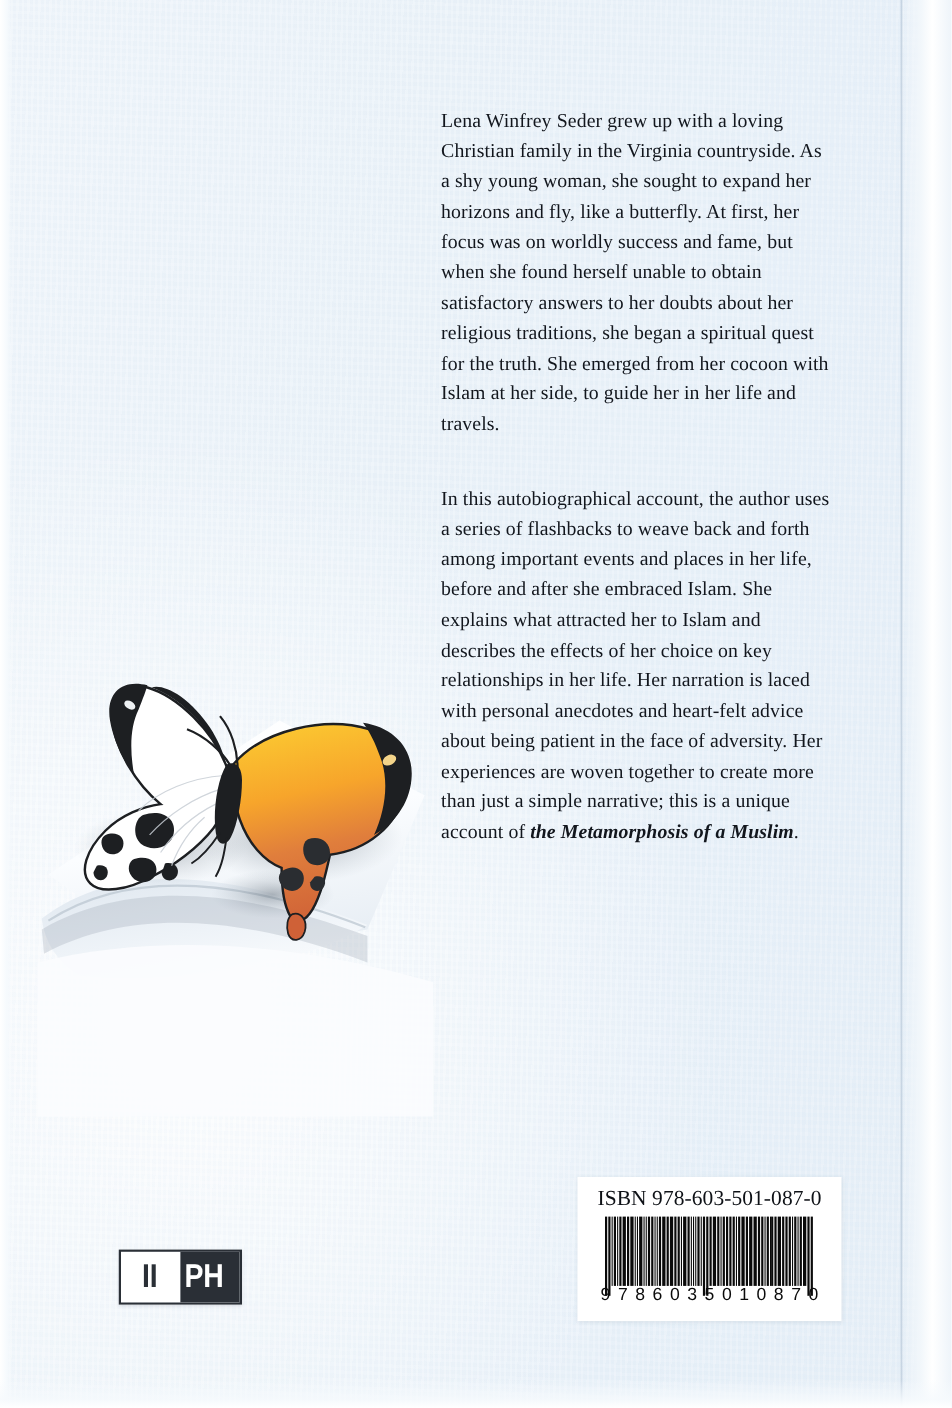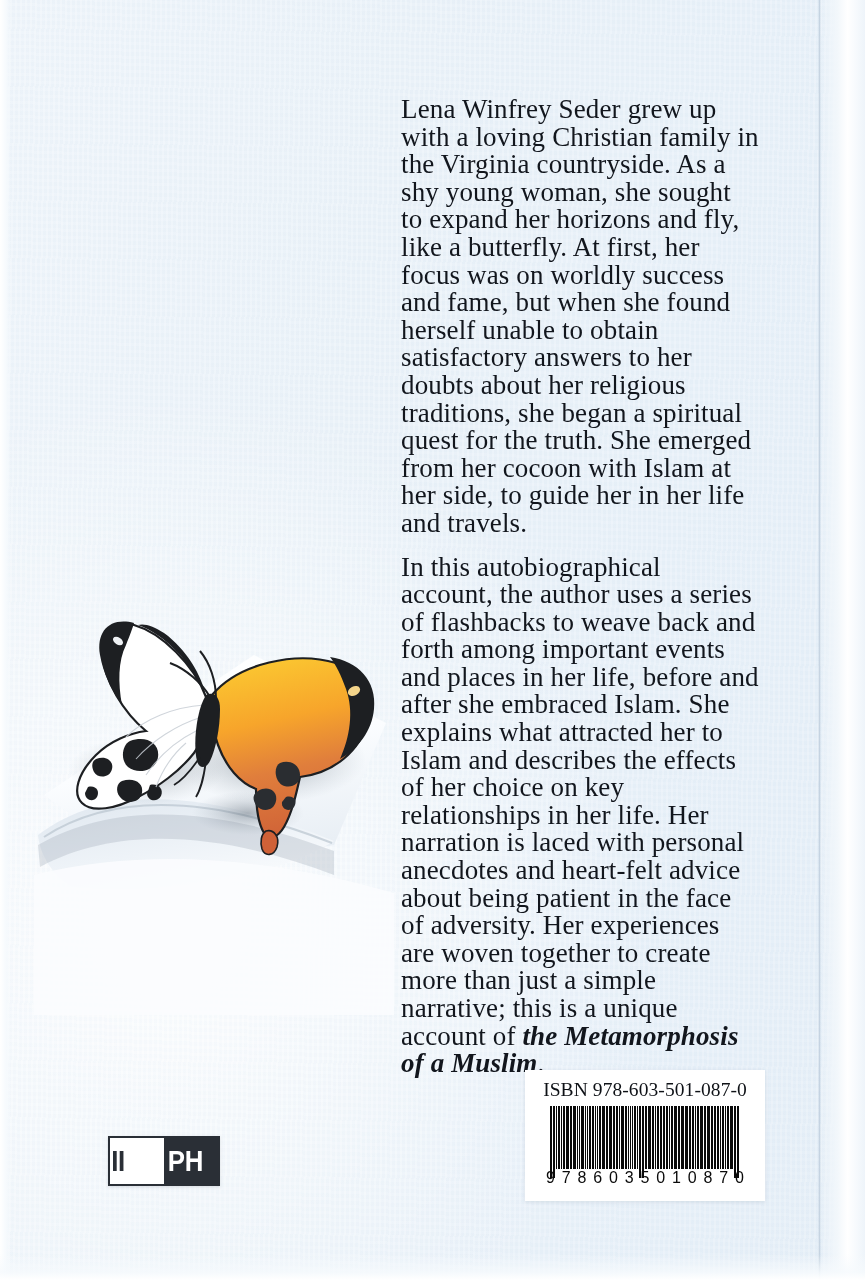--- a/index.html
+++ b/index.html
@@ -31,26 +31,26 @@
   .fold-line{position:absolute;right:44px;top:0;width:3px;height:100%;
     background:linear-gradient(90deg, rgba(200,214,228,0.0), rgba(186,202,218,0.75), rgba(200,214,228,0.0));}
   
   .edge-bottom{position:absolute;left:0;bottom:0;width:100%;height:26px;
     background:linear-gradient(180deg, rgba(255,255,255,0) 0%, rgba(246,250,253,.85) 70%, #ffffff 100%);}
 
   
   .copy{
     position:absolute;left:401px;top:96px;width:358px;
     color:#12161d;
-    font-size:27px;line-height:27.6px;
+    font-size:18px;line-height:27.6px;
     letter-spacing:.005em;
     text-rendering:optimizeLegibility;
   }
   .copy p{margin:0;}
-  .copy p + p{margin-top:16px;}
+  .copy p + p{margin-top:40px;}
   .copy .bi{font-style:italic;font-weight:bold;}
 
   
   .title-block{position:absolute;left:103px;top:418px;width:300px;text-align:center;}
   .t-the{
     font-family:"Liberation Sans", sans-serif;
     font-weight:bold;color:#2b3138;
     font-size:27px;line-height:23px;letter-spacing:.02em;
     transform:scaleX(.52);transform-origin:center bottom;
     display:block;margin:0 auto;
@@ -83,21 +83,21 @@
   .art svg{display:block;width:100%;height:100%;}
 
   
   .logo{
     position:absolute;left:108px;top:1136px;
     width:108px;height:46px;
     border:2px solid #2a2f36;
     display:flex;overflow:hidden;
     box-shadow:0 1px 3px rgba(70,85,100,.18);
   }
-  .logo .half-l{flex:0 0 50%;background:#ffffff;display:flex;align-items:center;justify-content:flex-start;}
+  .logo .half-l{flex:0 0 50%;background:#ffffff;display:flex;align-items:center;justify-content:center;}
   .logo .half-r{flex:1 1 auto;background:#2a2f36;display:flex;align-items:center;justify-content:flex-start;}
   .logo .lt{
     font-family:"Liberation Sans", sans-serif;font-weight:bold;
     font-size:30px;line-height:30px;letter-spacing:-.01em;
     transform:scaleX(.86);
   }
   .logo .half-l .lt{color:#2a2f36;padding-right:1px;}
   .logo .half-r .lt{color:#ffffff;padding-left:1px;}
 
   

